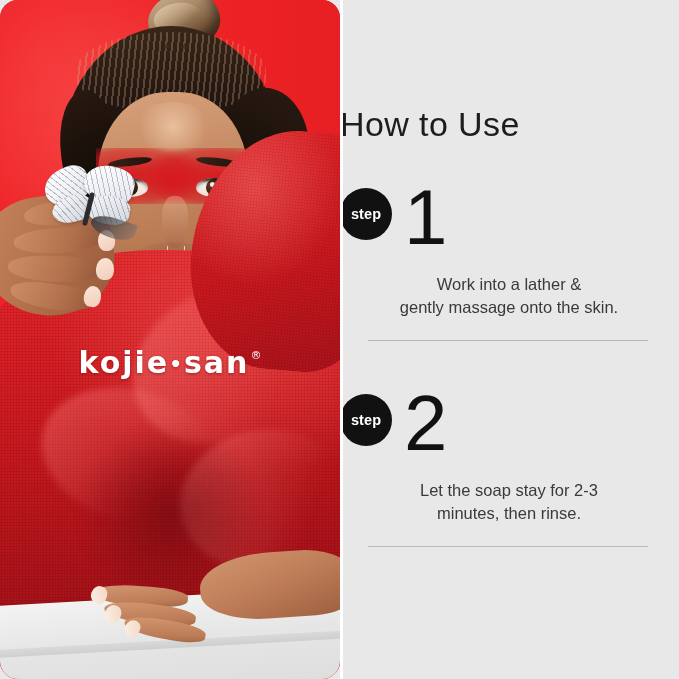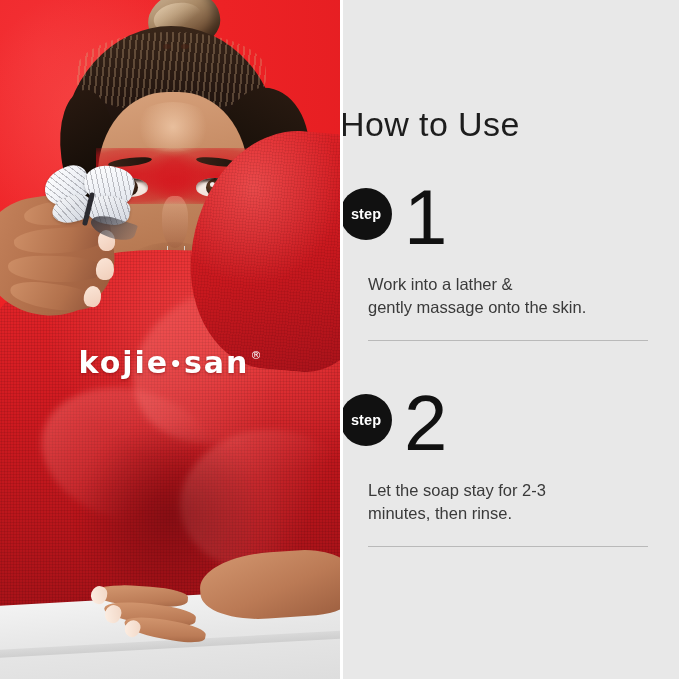--- a/index.html
+++ b/index.html
@@ -23,20 +23,21 @@
   }
 
   
   .hero-panel {
     position: relative;
     width: 340px;
     height: 679px;
     overflow: hidden;
     background: #b91c1c;
     flex: 0 0 340px;
+    border-radius: 18px;
   }
 
   
   .hero-bg {
     position: absolute;
     inset: 0;
     background:
       radial-gradient(130% 90% at 12% 8%, #f33034 0%, #ed2225 42%, #e01b20 100%);
   }
 
@@ -369,20 +370,21 @@
     background:#ffffff; z-index:7;
   }
 
   
   .steps-panel {
     position:relative;
     flex:1 1 auto;
     height:477px;
     background:#e8e8e8;
     padding:0;
+    text-align:center;
   }
 
   .panel-title {
     margin:0;
     position:absolute;
     left:0; top:105px;
     font-family:"Liberation Sans", sans-serif;
     font-size:34px;
     font-weight:300;
     letter-spacing:.4px;

